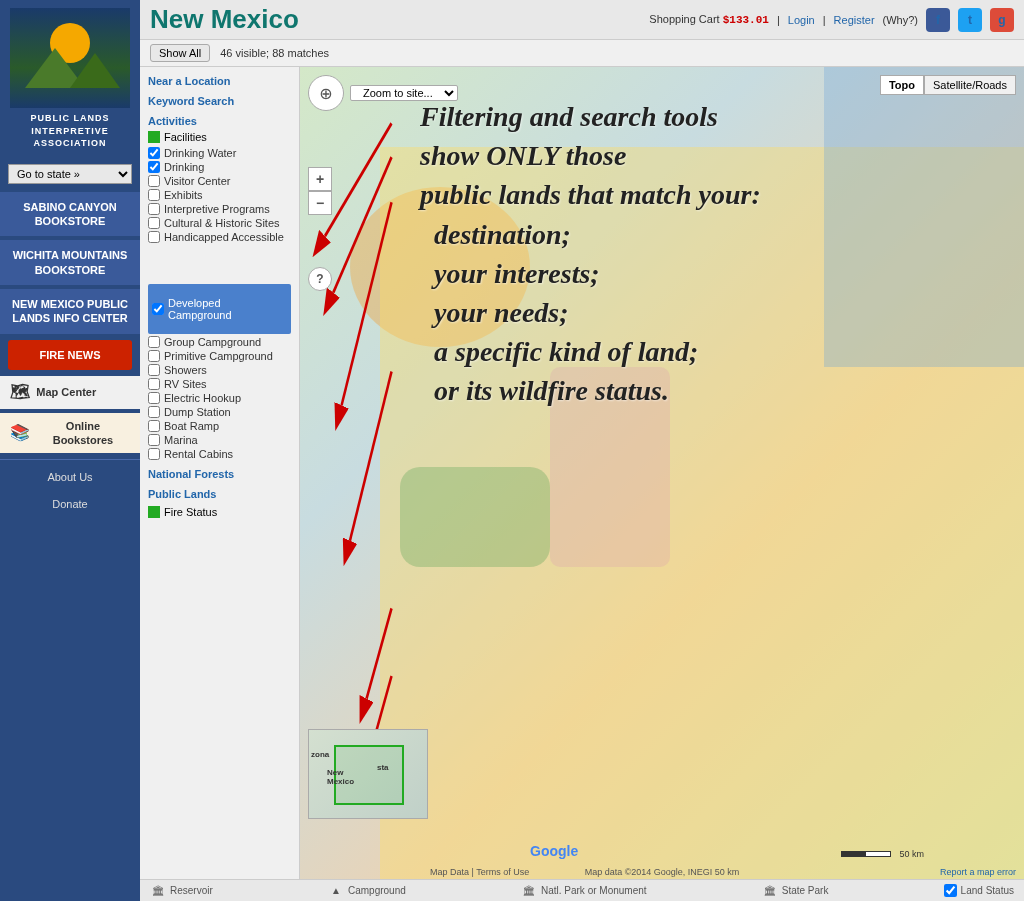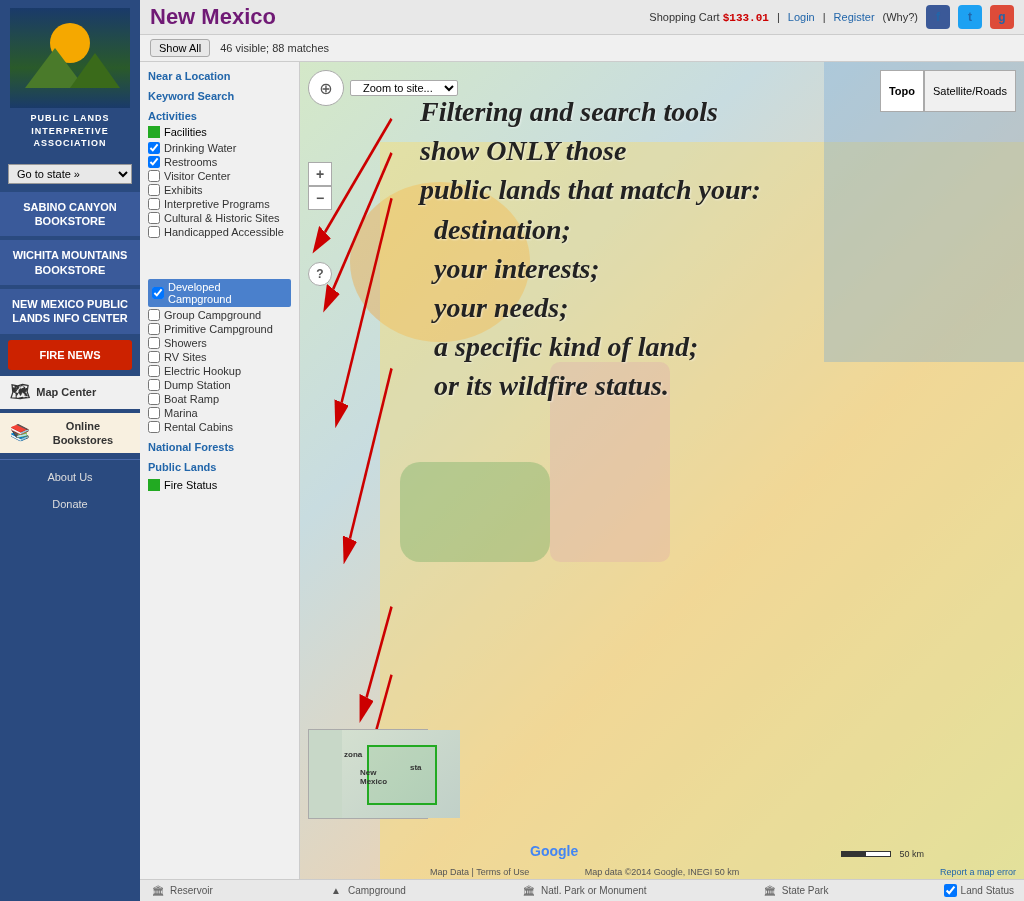--- a/index.html
+++ b/index.html
@@ -27,21 +27,21 @@
     .sidebar-link.online-books { background: #f8f0e0; color: #333; display: flex; align-items: center; gap: 6px; padding: 6px 10px; margin: 2px 0; }
     .sidebar-link.online-books .book-icon { font-size: 16px; }
     .sidebar-link.plain { background: transparent; color: #ddd; font-weight: normal; padding: 6px 10px; margin: 0; }
     .sidebar-divider { height: 1px; background: #4a6aaa; margin: 4px 0; }
 
     
     #main { flex: 1; display: flex; flex-direction: column; }
 
     
     #topbar { background: #e8e8e8; border-bottom: 1px solid #ccc; padding: 4px 10px; display: flex; justify-content: space-between; align-items: center; }
-    #topbar-title { font-size: 22px; font-weight: bold; color: #701a75; }
+    #topbar-title { font-size: 26px; font-weight: bold; color: #0f766e; }
     #topbar-right { display: flex; align-items: center; gap: 8px; font-size: 11px; color: #333; }
     #topbar-right .cart-info { color: #333; }
     #topbar-right .cart-price { color: #cc0000; font-weight: bold; font-family: Liberation Mono, monospace; }
     #topbar-right a { color: #2266aa; text-decoration: none; }
     .social-btn { width: 24px; height: 24px; border-radius: 4px; display: inline-flex; align-items: center; justify-content: center; color: #fff; font-size: 12px; font-weight: bold; text-decoration: none; }
     .fb-btn { background: #3b5998; }
     .tw-btn { background: #1da1f2; }
     .gp-btn { background: #dd4b39; }
 
     
@@ -57,52 +57,52 @@
     
     #content-area { display: flex; flex: 1; }
 
     
     #filter-panel { width: 160px; min-width: 160px; background: #f0f0f0; border-right: 1px solid #ccc; padding: 8px 8px; font-size: 11px; overflow-y: auto; }
     #filter-panel h4 { color: #2266aa; margin-bottom: 4px; margin-top: 8px; font-size: 11px; cursor: pointer; }
     #filter-panel h4:first-child { margin-top: 0; }
     .filter-section { margin-bottom: 6px; }
     .filter-label { display: flex; align-items: center; gap: 4px; color: #333; margin: 2px 0; font-size: 11px; cursor: pointer; }
     .filter-label input[type=checkbox] { width: 12px; height: 12px; }
-    .filter-label.highlighted { background: #4a80cc; color: #fff; padding: 2px 4px; border-radius: 2px; margin-top: 41px; }
+    .filter-label.highlighted { background: #4a80cc; color: #fff; padding: 13px 4px; border-radius: 2px; margin-top: 41px; }
     .green-square { width: 12px; height: 12px; background: #22aa22; display: inline-block; margin-right: 4px; }
 
     
     #map-area { flex: 1; position: relative; background: #b8d4e8; overflow: hidden; }
 
     
     #map-bg { width: 100%; height: 100%; background: linear-gradient(135deg, #d4e8c8 0%, #c8dce0 30%, #e8d4b8 60%, #d0e4c0 100%); position: absolute; top: 0; left: 0; }
 
     
     #map-overlay-text { position: absolute; top: 30px; left: 120px; right: 20px; font-size: 28px; font-family: 'Times New Roman', serif; font-style: italic; font-weight: bold; color: #222; text-shadow: 1px 1px 2px rgba(255,255,255,0.5); line-height: 1.4; pointer-events: none; z-index: 10; }
 
     
     #map-controls-top { position: absolute; top: 8px; left: 8px; display: flex; gap: 6px; z-index: 20; align-items: center; }
     #zoom-to-site { font-size: 11px; padding: 0 8px; border: 1px solid #aaa; background: #fff; border-radius: 2px; cursor: pointer; min-width: 100px; }
     #map-nav { width: 36px; height: 36px; background: #fff; border: 1px solid #aaa; border-radius: 18px; display: flex; align-items: center; justify-content: center; font-size: 16px; color: #555; cursor: pointer; }
 
     #topo-sat { position: absolute; top: 8px; right: 8px; display: flex; z-index: 20; }
-    .map-type-btn { padding: 14px 8px; border: 1px solid #aaa; background: #f0f0f0; font-size: 11px; cursor: pointer; }
+    .map-type-btn { padding: 3px 8px; border: 1px solid #aaa; background: #f0f0f0; font-size: 11px; cursor: pointer; }
     .map-type-btn.active { background: #fff; font-weight: bold; }
 
     #zoom-buttons { position: absolute; left: 8px; top: 100px; z-index: 20; display: flex; flex-direction: column; }
     .zoom-btn { width: 24px; height: 24px; background: #fff; border: 1px solid #aaa; display: flex; align-items: center; justify-content: center; cursor: pointer; font-size: 14px; font-weight: bold; color: #555; }
 
     #help-btn { position: absolute; left: 8px; top: 200px; z-index: 20; width: 24px; height: 24px; background: #fff; border: 1px solid #aaa; border-radius: 12px; display: flex; align-items: center; justify-content: center; cursor: pointer; font-size: 12px; font-weight: bold; color: #555; }
 
     
     #arrows-svg { position: absolute; top: 0; left: 0; width: 100%; height: 100%; z-index: 15; pointer-events: none; }
 
     
     #mini-map { position: absolute; bottom: 60px; left: 8px; width: 120px; height: 90px; background: #c8d8c8; border: 1px solid #aaa; z-index: 20; font-size: 9px; }
-    #mini-map-inner { width: 100%; height: 100%; position: relative; background: linear-gradient(135deg, #d4e0d0 0%, #c0d0c8 100%); margin-left: 33px; }
+    #mini-map-inner { width: 100%; height: 100%; position: relative; background: linear-gradient(135deg, #d4e0d0 0%, #c0d0c8 100%); }
     #mini-map-highlight { position: absolute; top: 15px; left: 25px; width: 70px; height: 60px; border: 2px solid #22aa22; background: rgba(34,170,34,0.1); }
     #mini-map-labels { position: absolute; top: 0; left: 0; width: 100%; height: 100%; }
     .mini-label { position: absolute; font-size: 8px; color: #333; font-weight: bold; }
 
     
     #map-bottom { background: #e8e8e8; border-top: 1px solid #ccc; padding: 4px 10px; display: flex; align-items: center; justify-content: space-between; font-size: 10px; color: #555; }
     .legend-item { display: flex; align-items: center; gap: 4px; }
     .legend-icon { width: 16px; height: 12px; display: inline-flex; align-items: center; justify-content: center; font-size: 10px; }
     #land-status-check { display: flex; align-items: center; gap: 4px; }
 
@@ -207,21 +207,21 @@
             <span class="green-square"></span>
             <span>Facilities</span>
           </div>
 
           <label class="filter-label">
             <input type="checkbox" checked="" style="">
             <span>Drinking Water</span>
           </label>
           <label class="filter-label">
             <input type="checkbox" checked="" style="">
-            <span>Restrooms</span>
+            <span>Drinking</span>
           </label>
           <label class="filter-label">
             <input type="checkbox" style="">
             <span>Visitor Center</span>
           </label>
           <label class="filter-label">
             <input type="checkbox" style="">
             <span>Exhibits</span>
           </label>
           <label class="filter-label">

